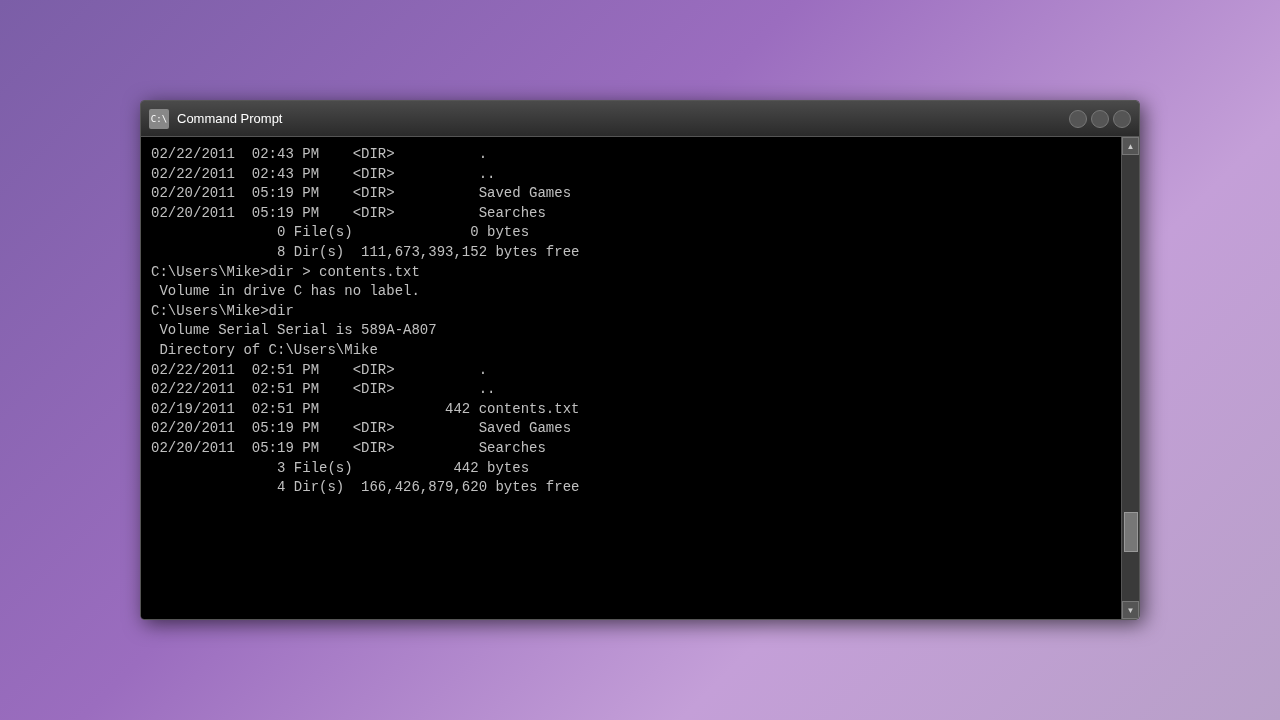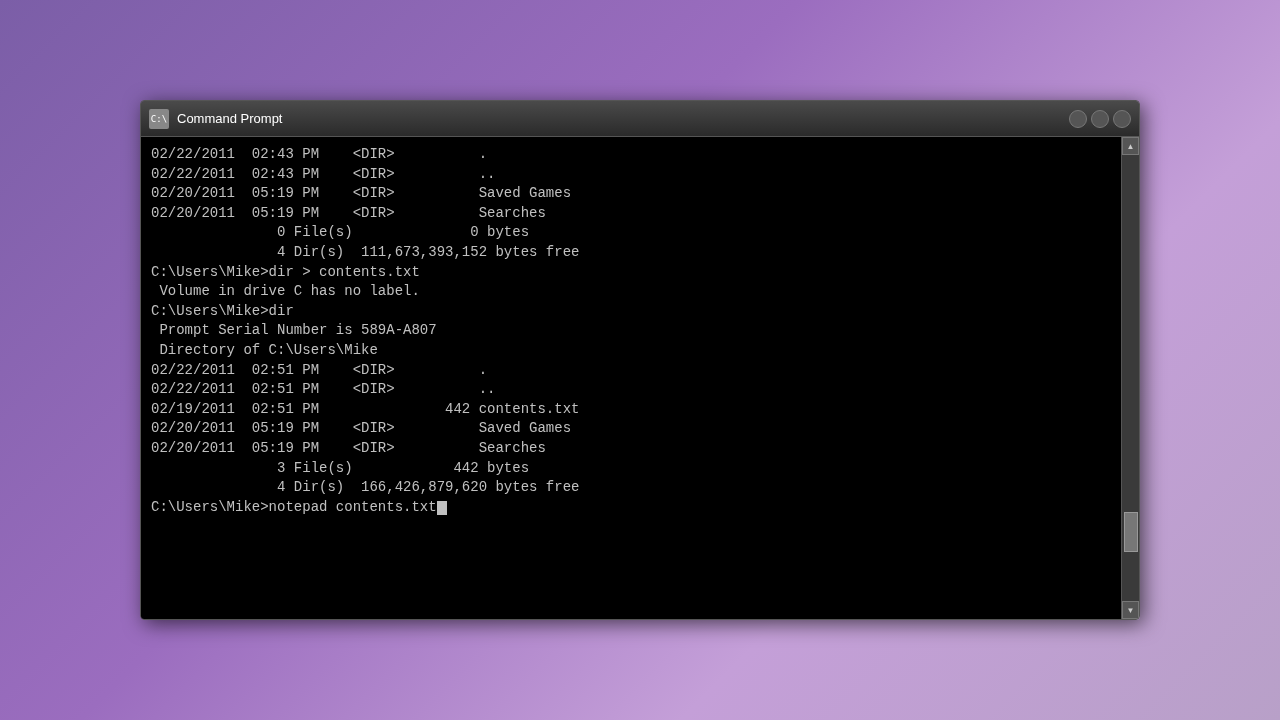--- a/index.html
+++ b/index.html
@@ -160,39 +160,38 @@
     </div>
   </div>
 
   <div class="content-area">
     <div class="terminal" id="terminal-body">
     <div class="terminal-line">02/22/2011  02:43 PM    &lt;DIR&gt;          .</div>
         <div class="terminal-line">02/22/2011  02:43 PM    &lt;DIR&gt;          ..</div>
         <div class="terminal-line">02/20/2011  05:19 PM    &lt;DIR&gt;          Saved Games</div>
         <div class="terminal-line">02/20/2011  05:19 PM    &lt;DIR&gt;          Searches</div>
         <div class="terminal-line">               0 File(s)              0 bytes</div>
-        <div class="terminal-line">               4 Dir(s)  111,673,393,152 bytes free</div>
+        <div class="terminal-line">               8 Dir(s)  111,673,393,152 bytes free</div>
         <div class="terminal-line"></div>
         <div class="terminal-line">C:\Users\Mike&gt;dir &gt; contents.txt</div>
         <div class="terminal-line"></div>
         <div class="terminal-line"> Volume in drive C has no label.</div>
         <div class="terminal-line">C:\Users\Mike&gt;dir</div>
-        <div class="terminal-line"> Prompt Serial Number is 589A-A807</div>
+        <div class="terminal-line"> Volume Serial Serial is 589A-A807</div>
         <div class="terminal-line"></div>
         <div class="terminal-line"> Directory of C:\Users\Mike</div>
         <div class="terminal-line"></div>
         <div class="terminal-line">02/22/2011  02:51 PM    &lt;DIR&gt;          .</div>
         <div class="terminal-line">02/22/2011  02:51 PM    &lt;DIR&gt;          ..</div>
         <div class="terminal-line">02/19/2011  02:51 PM               442 contents.txt</div>
         <div class="terminal-line">02/20/2011  05:19 PM    &lt;DIR&gt;          Saved Games</div>
         <div class="terminal-line">02/20/2011  05:19 PM    &lt;DIR&gt;          Searches</div>
         <div class="terminal-line">               3 File(s)            442 bytes</div>
         <div class="terminal-line">               4 Dir(s)  166,426,879,620 bytes free</div>
         <div class="terminal-line"></div>
-        <div class="terminal-line">C:\Users\Mike&gt;notepad contents.txt<span class="cursor"></span></div>
       </div>
     <div class="scrollbar">
       <div class="scroll-arrow">▲</div>
       <div class="scroll-track">
         <div class="scroll-thumb"></div>
       </div>
       <div class="scroll-arrow">▼</div>
     </div>
   </div>
 </div>

